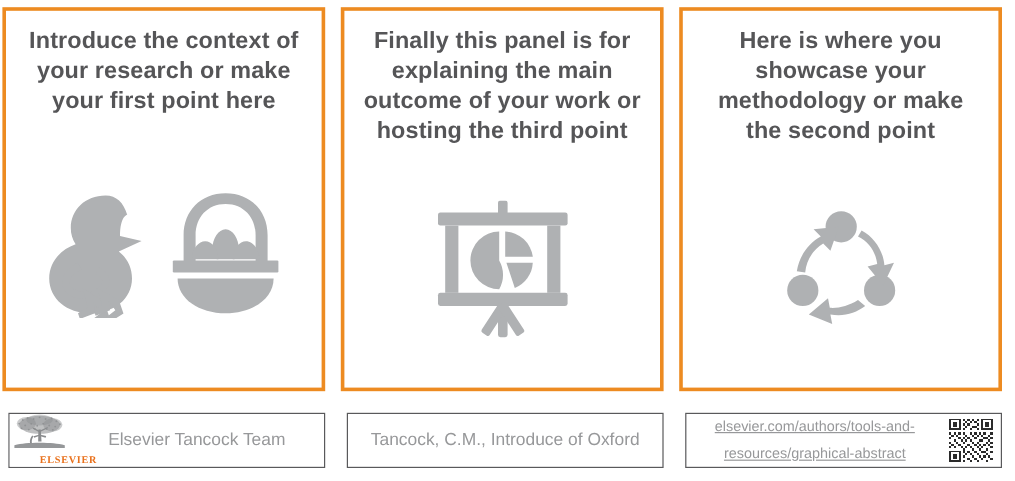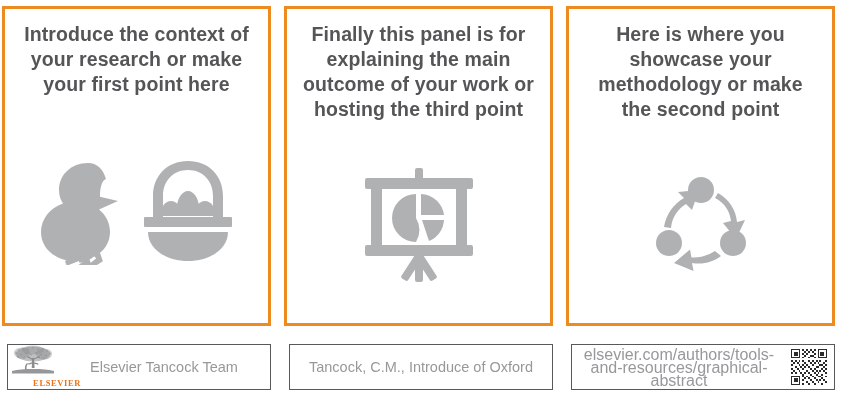--- a/index.html
+++ b/index.html
@@ -101,22 +101,23 @@
   }
   .footer-text {
     flex: 1;
     text-align: center;
     font-size: 14.5px;
     line-height: 17px;
     color: #97989A;
     padding: 0 4px;
   }
   .footer-text.small {
-    font-size: 16px;
-    line-height: 13px;
+    font-size: 12px;
+    line-height: 23px;
+    text-decoration: underline;
   }
 
   
   .elsevier-logo {
     width: 50px;
     height: 44px;
     flex: 0 0 50px;
     display: flex;
     flex-direction: column;
     align-items: center;

